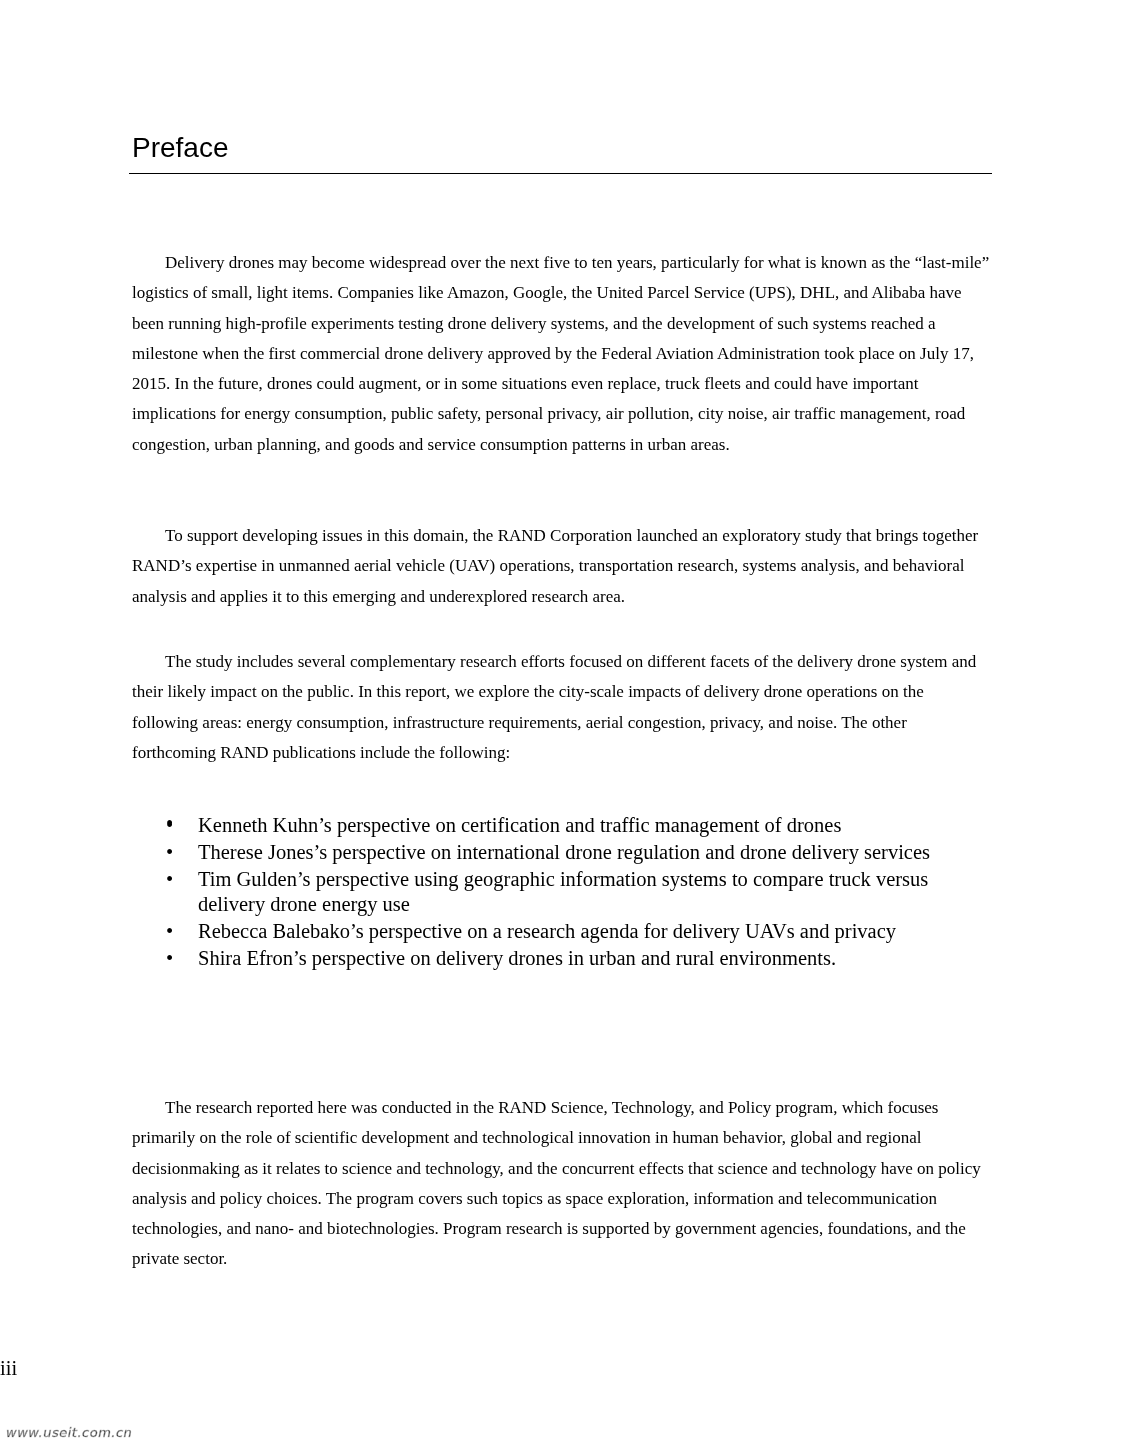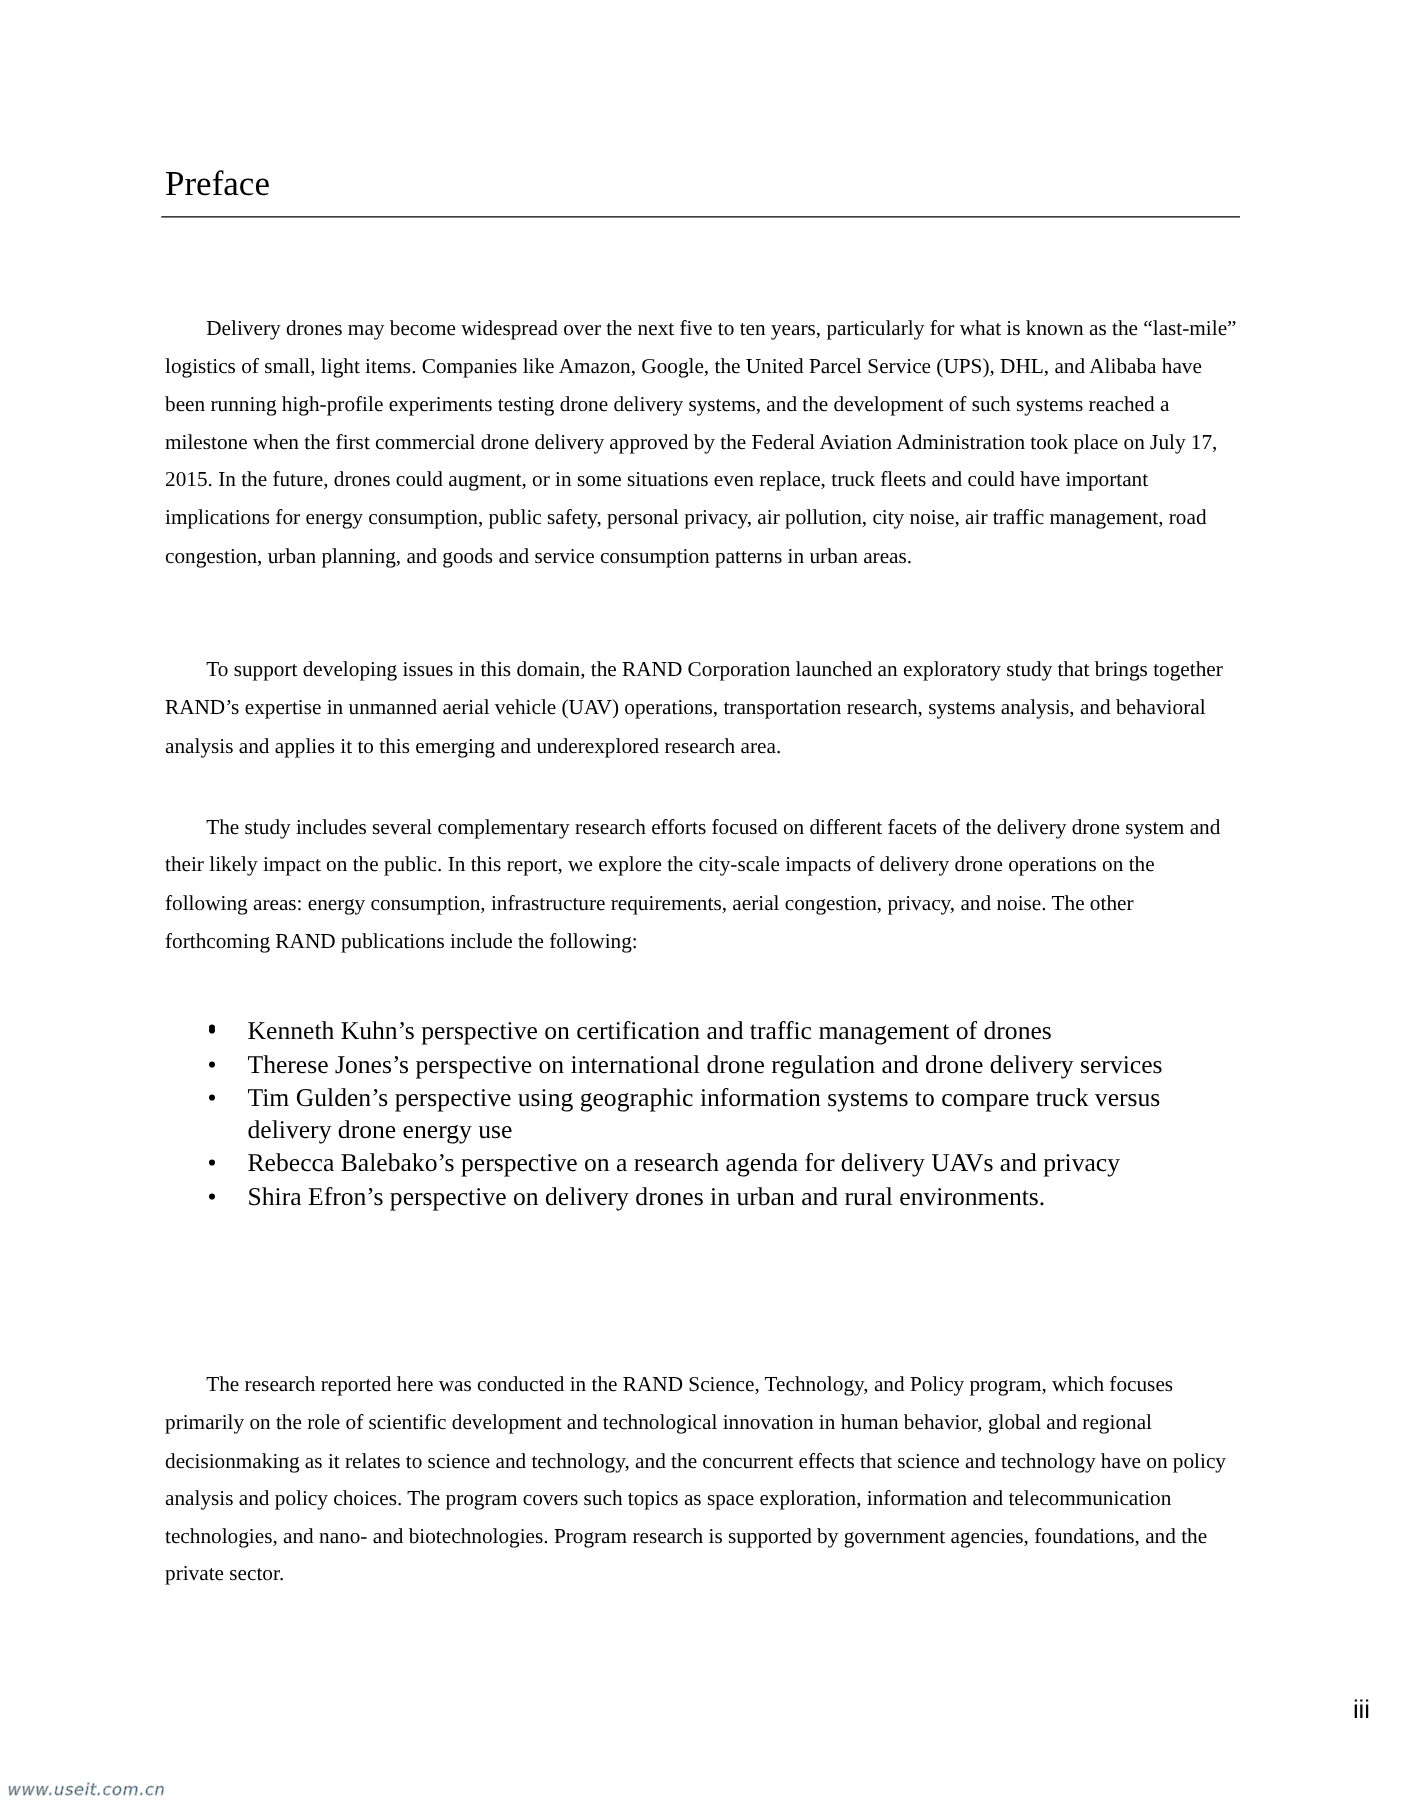--- a/index.html
+++ b/index.html
@@ -17,21 +17,21 @@
     .page {
       position: absolute;
       left: 0; top: 0;
       width: 1122px;
       height: 1452px;
     }
     .title {
       position: absolute;
       left: 132px;
       top: 131px;
-      font-family: Liberation Serif, serif;
+      font-family: Liberation Sans, sans-serif;
       font-size: 28px;
       line-height: 34px;
       font-weight: normal;
       margin: 0;
     }
     .title-rule {
       position: absolute;
       left: 129px;
       top: 173px;
       width: 863px;
@@ -84,33 +84,33 @@
       font-size: 23.5px;
       line-height: 30px;
       font-weight: normal;
     }
     #p4 { top: 1073px; margin-top: 20px; }
     .page-number {
       position: absolute;
       left: 0;
       width: 1096px;
       top: 1355px;
-      text-align: right;
-      font-family: Liberation Sans, sans-serif;
+      text-align: left;
+      font-family: Liberation Serif, serif;
       font-size: 20.5px;
       line-height: 26px;
     }
     .watermark {
       position: absolute;
       left: 6px;
       top: 1425px;
       font-family: "DejaVu Sans", sans-serif;
       font-size: 13px;
       font-style: italic;
-      color: #0c4a6e;
+      color: #000000;
       -webkit-text-stroke: 0.6px #b8b8b8;
       letter-spacing: 0.5px;
     }
   </style>
 </head>
 <body>
 
 <div class="page">
   <h1 class="title">Preface</h1>
   <div class="title-rule"></div>

